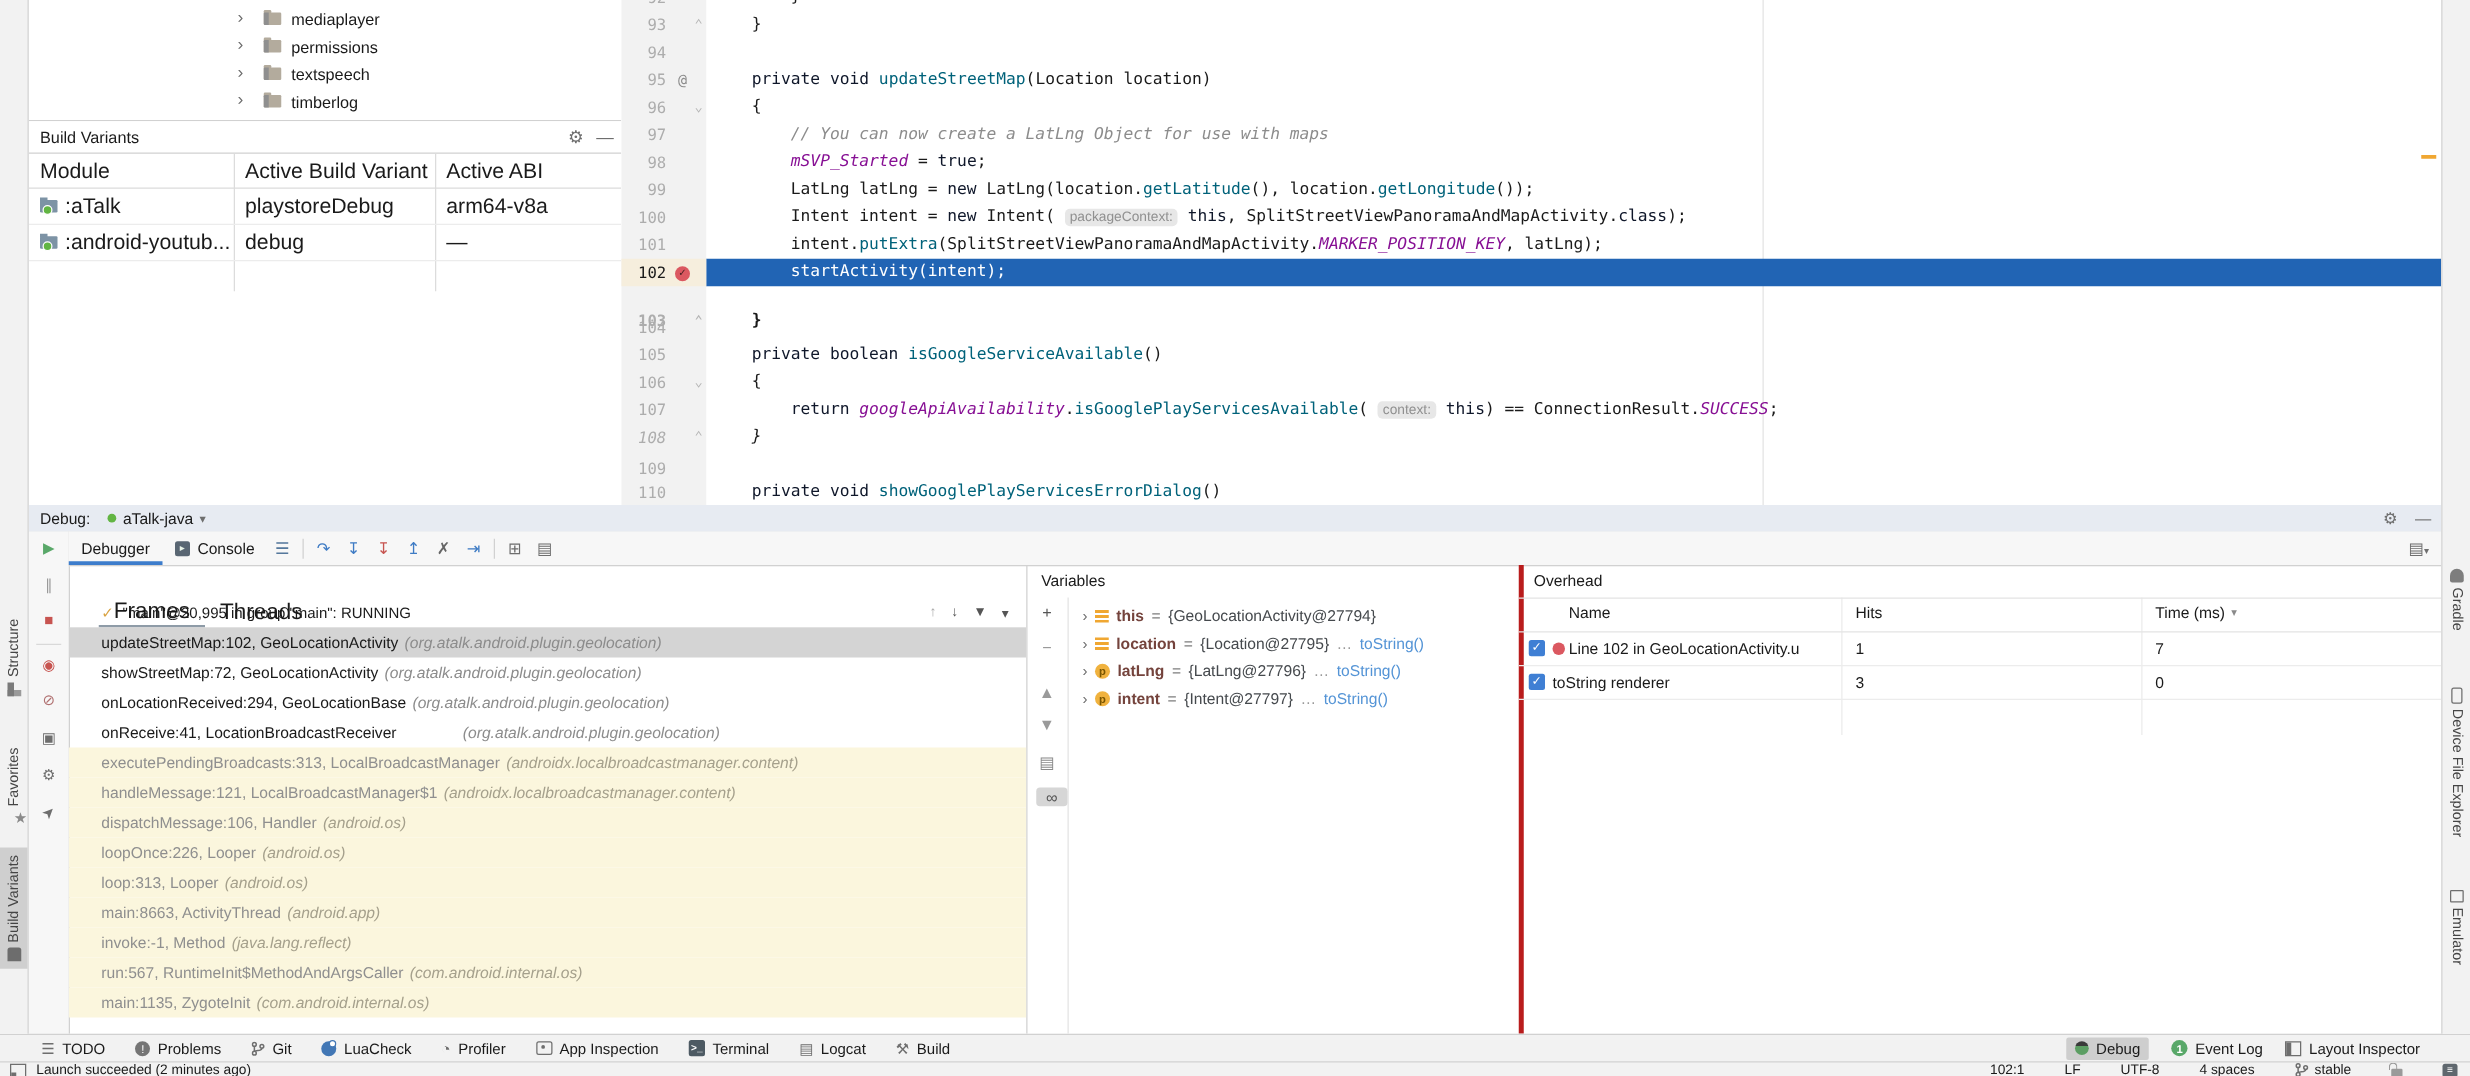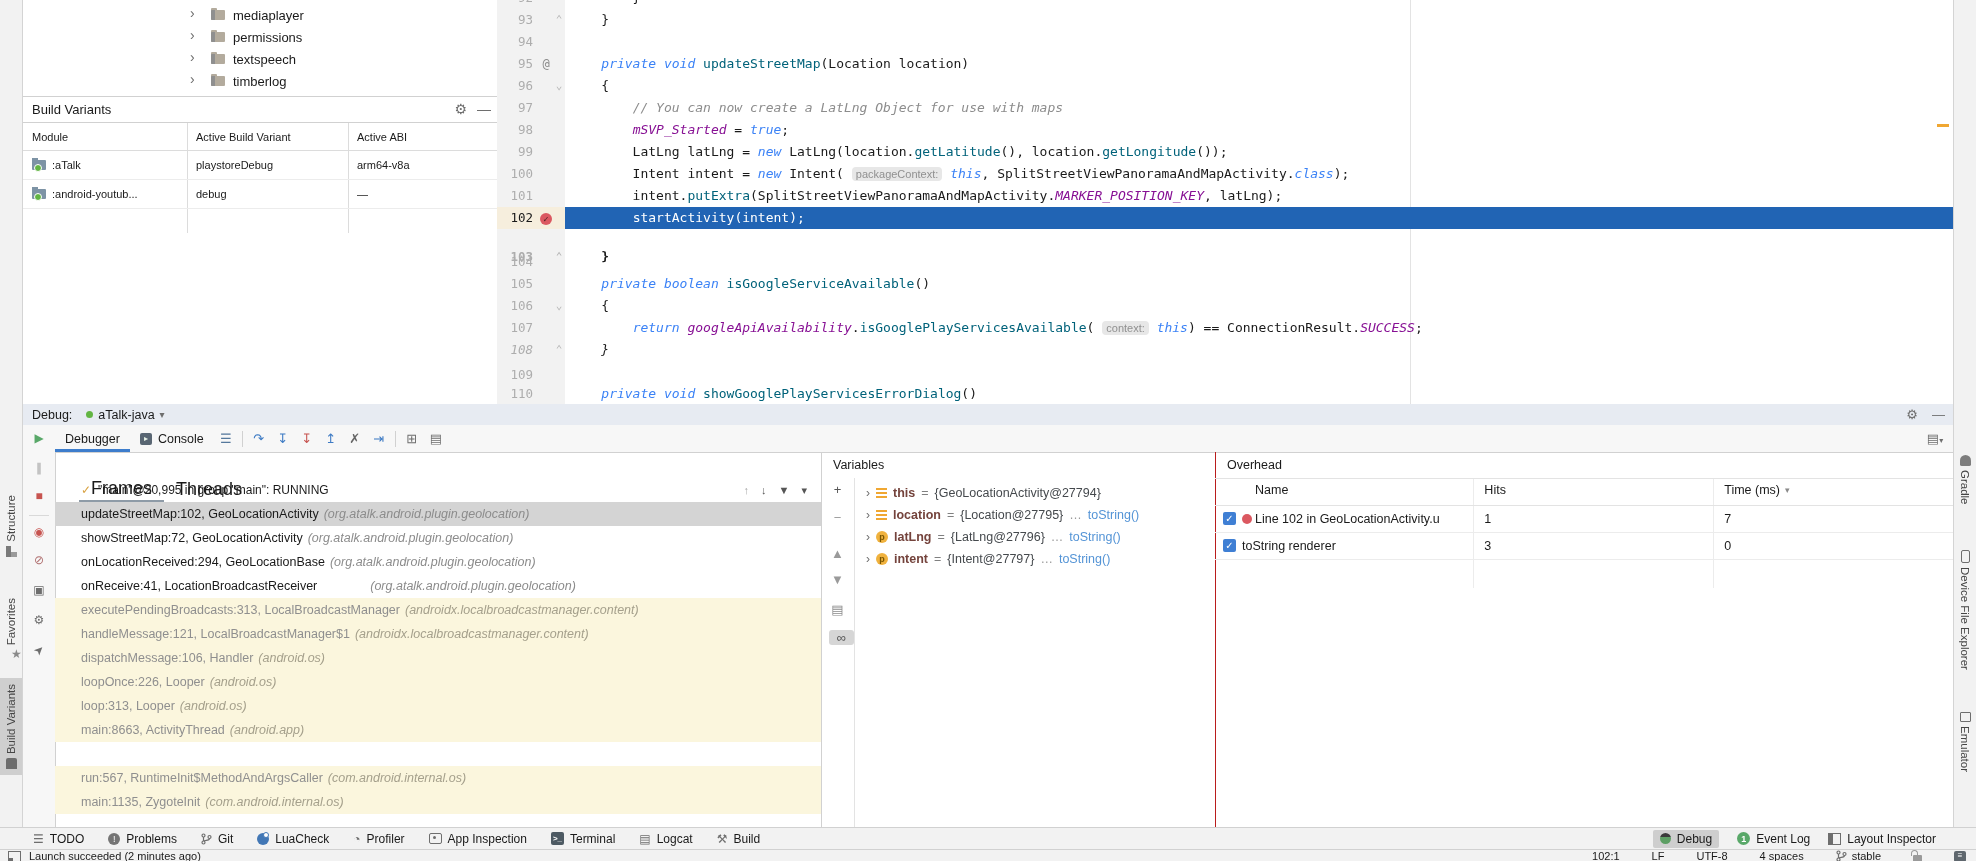--- a/index.html
+++ b/index.html
@@ -29,41 +29,41 @@
   .tree-label{position:absolute;left:210px;}
   .folder-shape{display:inline-block;width:14px;height:10px;background:#b3ab9d;border-radius:1px;position:relative;}
   .folder-shape::before{content:"";position:absolute;left:0;top:-2px;width:6px;height:3px;background:#b3ab9d;border-radius:1px 1px 0 0;}
   .folder-shape::after{content:"";position:absolute;left:0;top:0;width:4px;height:10px;background:#8f8f8f;border-radius:1px 0 0 1px;}
   .module-shape{display:inline-block;width:14px;height:10px;background:#7d93a5;border-radius:1px;position:relative;}
   .module-shape::before{content:"";position:absolute;left:0;top:-2px;width:6px;height:3px;background:#7d93a5;}
   .module-shape::after{content:"";position:absolute;left:2px;bottom:-2px;width:6px;height:6px;background:#62b543;border-radius:50%;border:1px solid #fff;}
   #bv-panel{position:absolute;left:0;top:97px;right:0;bottom:0;background:#fff;}
   #bv-header{position:absolute;left:0;top:0;right:0;height:25px;border-bottom:1px solid #d1d1d1;font-size:13px;display:flex;align-items:center;padding-left:9px;}
   #bv-tools{position:absolute;right:6px;top:4px;display:flex;gap:10px;color:#6e6e6e;font-size:14px;}
-  #bv-table{position:absolute;left:0;top:26px;right:0;bottom:0;font-size:11px;}
+  #bv-table{position:absolute;left:0;top:26px;right:0;bottom:0;font-size:17px;}
   .bv-colline{position:absolute;top:0;width:1px;background:#dcdcdc;height:110px;}
   .bv-hrow{position:absolute;left:0;right:0;top:0;height:27px;display:flex;align-items:center;border-bottom:1px solid #dcdcdc;}
   .bv-row{position:absolute;left:0;right:0;height:28px;display:flex;align-items:center;border-bottom:1px solid #ececec;}
   .bv-c0{position:absolute;left:9px;display:flex;align-items:center;gap:6px;}
   .bv-c1{position:absolute;left:173px;}
   .bv-c2{position:absolute;left:334px;}
   
   #editor{left:497px;top:0;right:23px;height:404px;background:#fff;overflow:hidden;border-bottom:1px solid #c9c9c9;}
   #gutter-bg{position:absolute;left:0;top:0;bottom:0;width:68px;background:#f2f2f2;}
   #margin-guide{position:absolute;left:913px;top:0;bottom:0;width:1px;background:#e3e3e3;}
   .code-row{position:absolute;left:0;right:0;height:22px;font-family:"DejaVu Sans Mono",monospace;font-size:13px;line-height:22px;white-space:pre;}
   .g-num{position:absolute;left:0;width:36px;text-align:right;color:#adadad;font-size:12.5px;}
   .g-icon{position:absolute;left:41px;width:16px;text-align:center;color:#8c8c8c;font-size:12px;}
   .g-fold{position:absolute;left:56px;width:12px;text-align:center;color:#b5b5b5;font-size:11px;}
   .code-text{position:absolute;left:73px;right:0;}
   .code-row.exec .code-text{background:transparent;}
   .exec-bar{position:absolute;left:68px;right:0;top:0;height:22px;background:#2164b4;}
   .code-row.exec .seg{color:#fff !important;font-style:normal !important;}
   .code-row.exec .g-cell{position:absolute;left:0;top:0;width:68px;height:22px;background:#f6eedd;}
-  .seg-k{color:#3b82f6;font-style:italic;}
+  .seg-k{color:#0f172a;}
   .seg-m{color:#00627a;}
   .seg-c{color:#8c8c8c;font-style:italic;}
   .seg-f{color:#871094;font-style:italic;}
   .seg-p{color:#1a1a1a;}
   .seg-h{background:#e7e7e7;color:#909090;border-radius:4px;padding:1px 4px;font-family:"Liberation Sans",sans-serif;font-size:11px;}
   .bp-dot{display:inline-block;width:12px;height:12px;border-radius:50%;background:#db5860;color:rgba(40,20,20,.85);font-size:9px;line-height:12px;text-align:center;vertical-align:middle;}
   #error-stripe-tick{position:absolute;right:4px;top:124px;width:12px;height:3px;background:#f0a732;}
   
   #debug{left:23px;top:404px;right:23px;height:423px;background:#fff;}
   #debug-header{position:absolute;left:0;top:0;right:0;height:21px;background:#e7ebf2;border-bottom:1px solid #ccd2dd;display:flex;align-items:center;font-size:12.5px;padding-left:9px;gap:14px;}
@@ -91,21 +91,21 @@
   #thread-row{position:absolute;left:0;top:26px;right:0;height:24px;display:flex;align-items:center;border-bottom:1px solid #dedede;font-size:12px;padding-left:26px;gap:7px;}
   .check-orange{color:#d9a343;font-size:12px;}
   #thread-icons{position:absolute;right:14px;display:flex;gap:12px;font-size:11px;}
   #frames-list{position:absolute;left:0;top:50px;right:0;bottom:0;}
   .frame-row{position:absolute;left:0;right:0;height:24px;display:flex;align-items:center;padding-left:26px;font-size:12.5px;white-space:nowrap;overflow:hidden;}
   .frame-row .pkg{font-style:italic;color:#8c8c8c;margin-left:5px;}
   .frame-row.sel{background:#d4d4d4;}
   .frame-row.lib{background:#fbf6dd;color:#8f8f8f;}
   .frame-row.lib .pkg{color:#a5a08c;}
   
-  #vars-col{position:absolute;left:798px;top:48px;width:394px;bottom:0;border-right:1px solid #b91c1c;overflow:hidden;}
+  #vars-col{position:absolute;left:798px;top:48px;width:394px;bottom:0;border-right:4px solid #b91c1c;overflow:hidden;}
   #vars-title{position:absolute;left:12px;top:0;height:26px;display:flex;align-items:center;font-size:12.5px;}
   #vars-strip{position:absolute;left:0;top:26px;width:33px;bottom:0;border-right:1px solid #e3e3e3;}
   #vars-strip .vs-icon{position:absolute;left:0;width:33px;text-align:center;font-size:13px;}
   .vs-selected{background:#d6d6d6;border-radius:3px;margin:0 4px;width:25px !important;left:4px !important;}
   #vars-list{position:absolute;left:33px;top:28px;right:0;bottom:0;}
   .var-row{position:absolute;left:0;right:0;height:22px;display:flex;align-items:center;gap:6px;padding-left:12px;font-size:12.5px;white-space:nowrap;}
   .var-chevron{color:#6e6e6e;font-size:12px;}
   .vicon-value{display:inline-block;width:11px;height:10px;background:linear-gradient(#f0a732 22%,#fff 22%,#fff 40%,#f0a732 40%,#f0a732 62%,#fff 62%,#fff 78%,#f0a732 78%);}
   .vicon-param{display:inline-block;width:12px;height:12px;border-radius:50%;background:#f0b23e;color:#7a5600;font-size:9px;line-height:12px;text-align:center;font-weight:bold;}
   .var-name{color:#74433c;font-weight:bold;}
@@ -371,20 +371,24 @@
             <span class="pkg">(android.os)</span>
           </div>
           <div class="frame-row lib" style="top: 192px;">
             <span>loop:313, Looper</span>
             <span class="pkg">(android.os)</span>
           </div>
           <div class="frame-row lib" style="top: 216px;">
             <span>main:8663, ActivityThread</span>
             <span class="pkg">(android.app)</span>
           </div>
+          <div class="frame-row lib" style="top: 240px;">
+            <span>invoke:-1, Method</span>
+            <span class="pkg">(java.lang.reflect)</span>
+          </div>
           <div class="frame-row lib" style="top: 264px;">
             <span>run:567, RuntimeInit$MethodAndArgsCaller</span>
             <span class="pkg">(com.android.internal.os)</span>
           </div>
           <div class="frame-row lib" style="top: 288px;">
             <span>main:1135, ZygoteInit</span>
             <span class="pkg">(com.android.internal.os)</span>
           </div>
         </div>
     </div>

